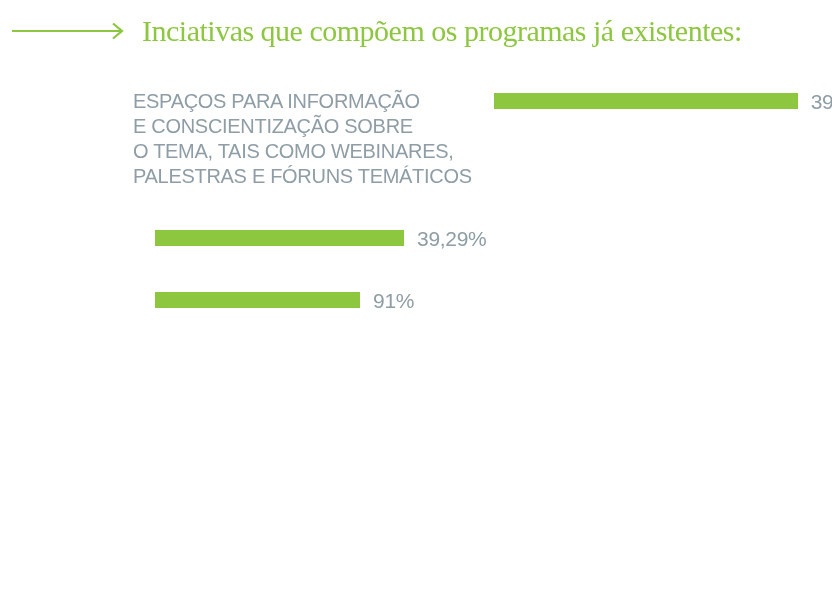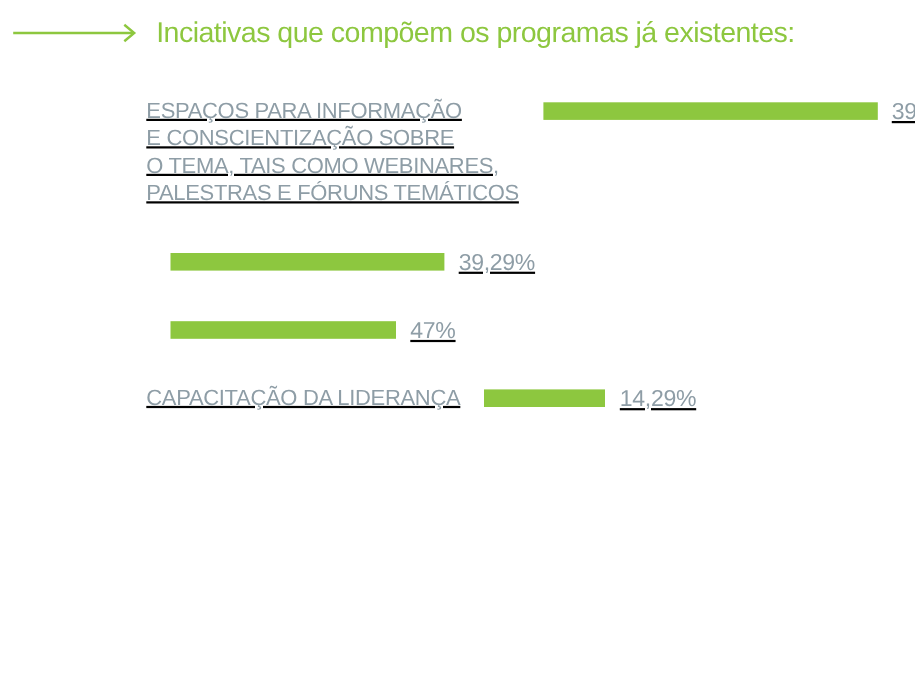--- a/index.html
+++ b/index.html
@@ -13,29 +13,30 @@
     width: 832px; height: 616px;
     background: var(--bg);
     font-family: "Liberation Sans", sans-serif;
   }
   .page { position: relative; width: 832px; height: 616px; overflow: hidden; background: var(--bg); }
 
   .title-row { position: absolute; left: 0; top: 14px; display: flex; align-items: center; }
   .arrow-wrap { width: 118px; height: 22px; margin-left: 10px; flex: none; }
   .title {
     margin: 0 0 0 14px;
-    font-size: 26px;
+    font-size: 30px;
     font-weight: 400;
     color: var(--green);
     letter-spacing: -0.5px;
     white-space: nowrap;
+    font-family: Liberation Serif, serif;
   }
 
   .rows { position: absolute; left: 133px; top: 89px; }
-  .row { display: flex; align-items: flex-start; margin-bottom: 37px; text-decoration: underline; }
+  .row { display: flex; align-items: flex-start; margin-bottom: 37px; }
   .row:last-child { margin-bottom: 0; }
   .label {
     font-size: 20px;
     line-height: 25px;
     color: var(--gray);
     letter-spacing: -0.3px;
     white-space: pre-line;
     flex: none;
   }
   .bar {
@@ -79,24 +80,19 @@
     <div class="value">39,29%</div>
   </div>
 
   <div class="row">
     <div class="bar" style="width: 249px;"></div>
     <div class="value">39,29%</div>
   </div>
 
   <div class="row">
     <div class="bar" style="width: 205px;"></div>
-    <div class="value">47%</div>
+    <div class="value">91%</div>
   </div>
 
 
-  <div class="row">
-    <div class="label">CAPACITAÇÃO DA LIDERANÇA</div>
-    <div class="bar" style="width: 110px;"></div>
-    <div class="value">14,29%</div>
-  </div>
 </main>
 
 </div>
 
 </body></html>

